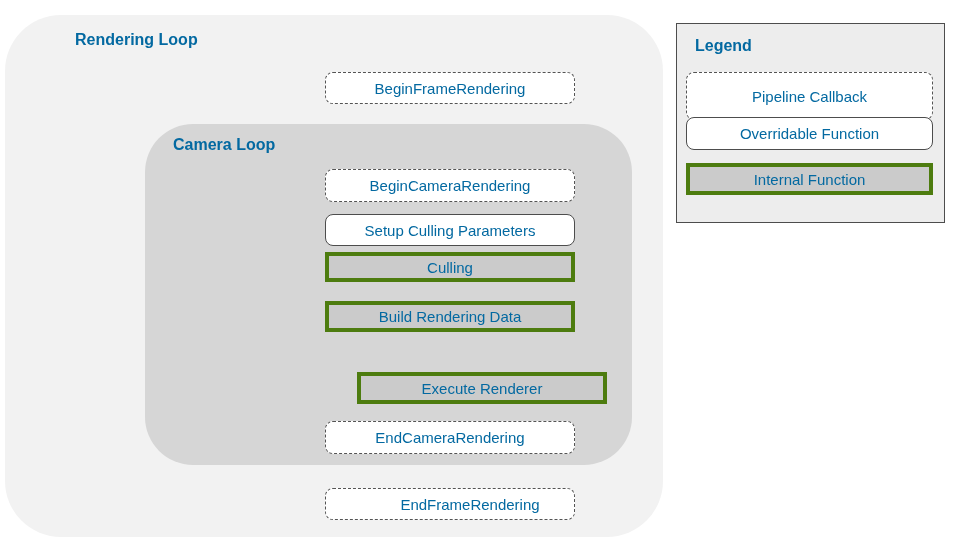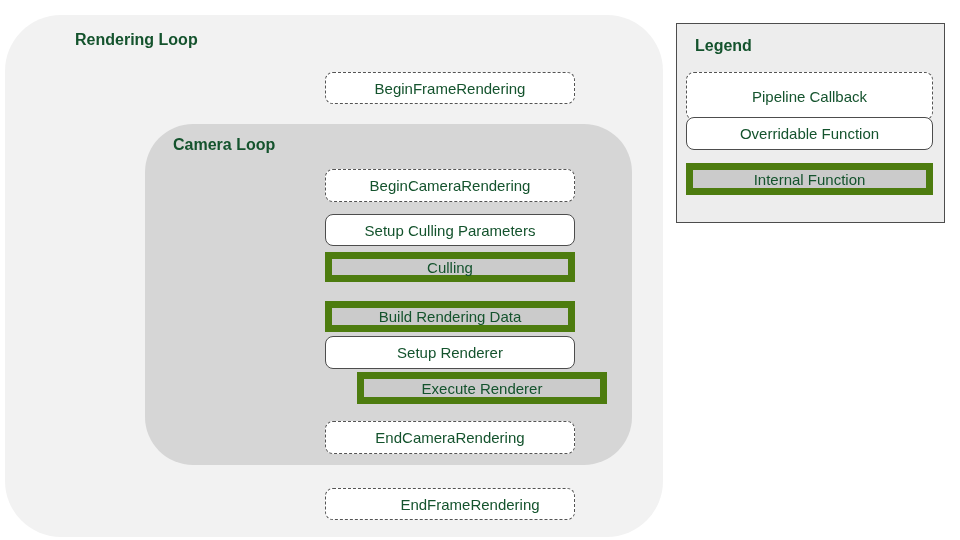--- a/index.html
+++ b/index.html
@@ -2,21 +2,21 @@
 <html><head>
 <meta charset="utf-8">
 <style>
   html, body { margin: 0; padding: 0; background: #ffffff; }
   .canvas {
     position: relative;
     width: 960px;
     height: 540px;
     background: #ffffff;
     font-family: "Liberation Sans", sans-serif;
-    color: #14532d;
+    color: #0369a1;
     overflow: hidden;
     text-decoration: underline;
   }
   .group-title {
     position: absolute;
     font-size: 16px;
     font-weight: bold;
     white-space: nowrap;
   }
   .loop-outer {
@@ -51,21 +51,21 @@
     border-radius: 8px;
     text-align: right;
   }
   .node.solid-white {
     background: #ffffff;
     border: 1.5px solid #4d4d4d;
     border-radius: 8px;
   }
   .node.gray {
     background: #cbcbcb;
-    border: 7px solid #4d7c0f;
+    border: 4px solid #4d7c0f;
     border-radius: 0;
   }
   .legend-panel {
     position: absolute;
     left: 676px; top: 23px;
     width: 269px; height: 200px;
     box-sizing: border-box;
     background: #ededed;
     border: 1.5px solid #4d4d4d;
   }
@@ -85,21 +85,20 @@
       <div class="group-title" style="left:28px; top:12px;">Camera Loop</div>
 
       <div class="node solid-white" style="left:180px; top:90px; height:32px;">Setup Culling Parameters</div>
 
       <div class="node dashed" style="left:180px; top:45px; height:33px;">BeginCameraRendering</div>
 
       <div class="node gray" style="left:180px; top:128px; height:30px;">Culling</div>
 
       <div class="node gray" style="left:180px; top:177px; height:31px;">Build Rendering Data</div>
 
-      <div class="node solid-white" style="left:180px; top:212px; height:33px;">Setup Renderer</div>
 
       <div class="node gray" style="left:180px; top:248px; height:32px;margin-left:32px;">Execute Renderer</div>
 
       <div class="node dashed" style="left:180px; top:297px; height:33px;">EndCameraRendering</div>
     </div>
 
     <div class="node dashed" style="left:320px; top:473px; height:32px;padding-left:40px;">EndFrameRendering</div>
   </div>
 
   <div class="legend-panel">

